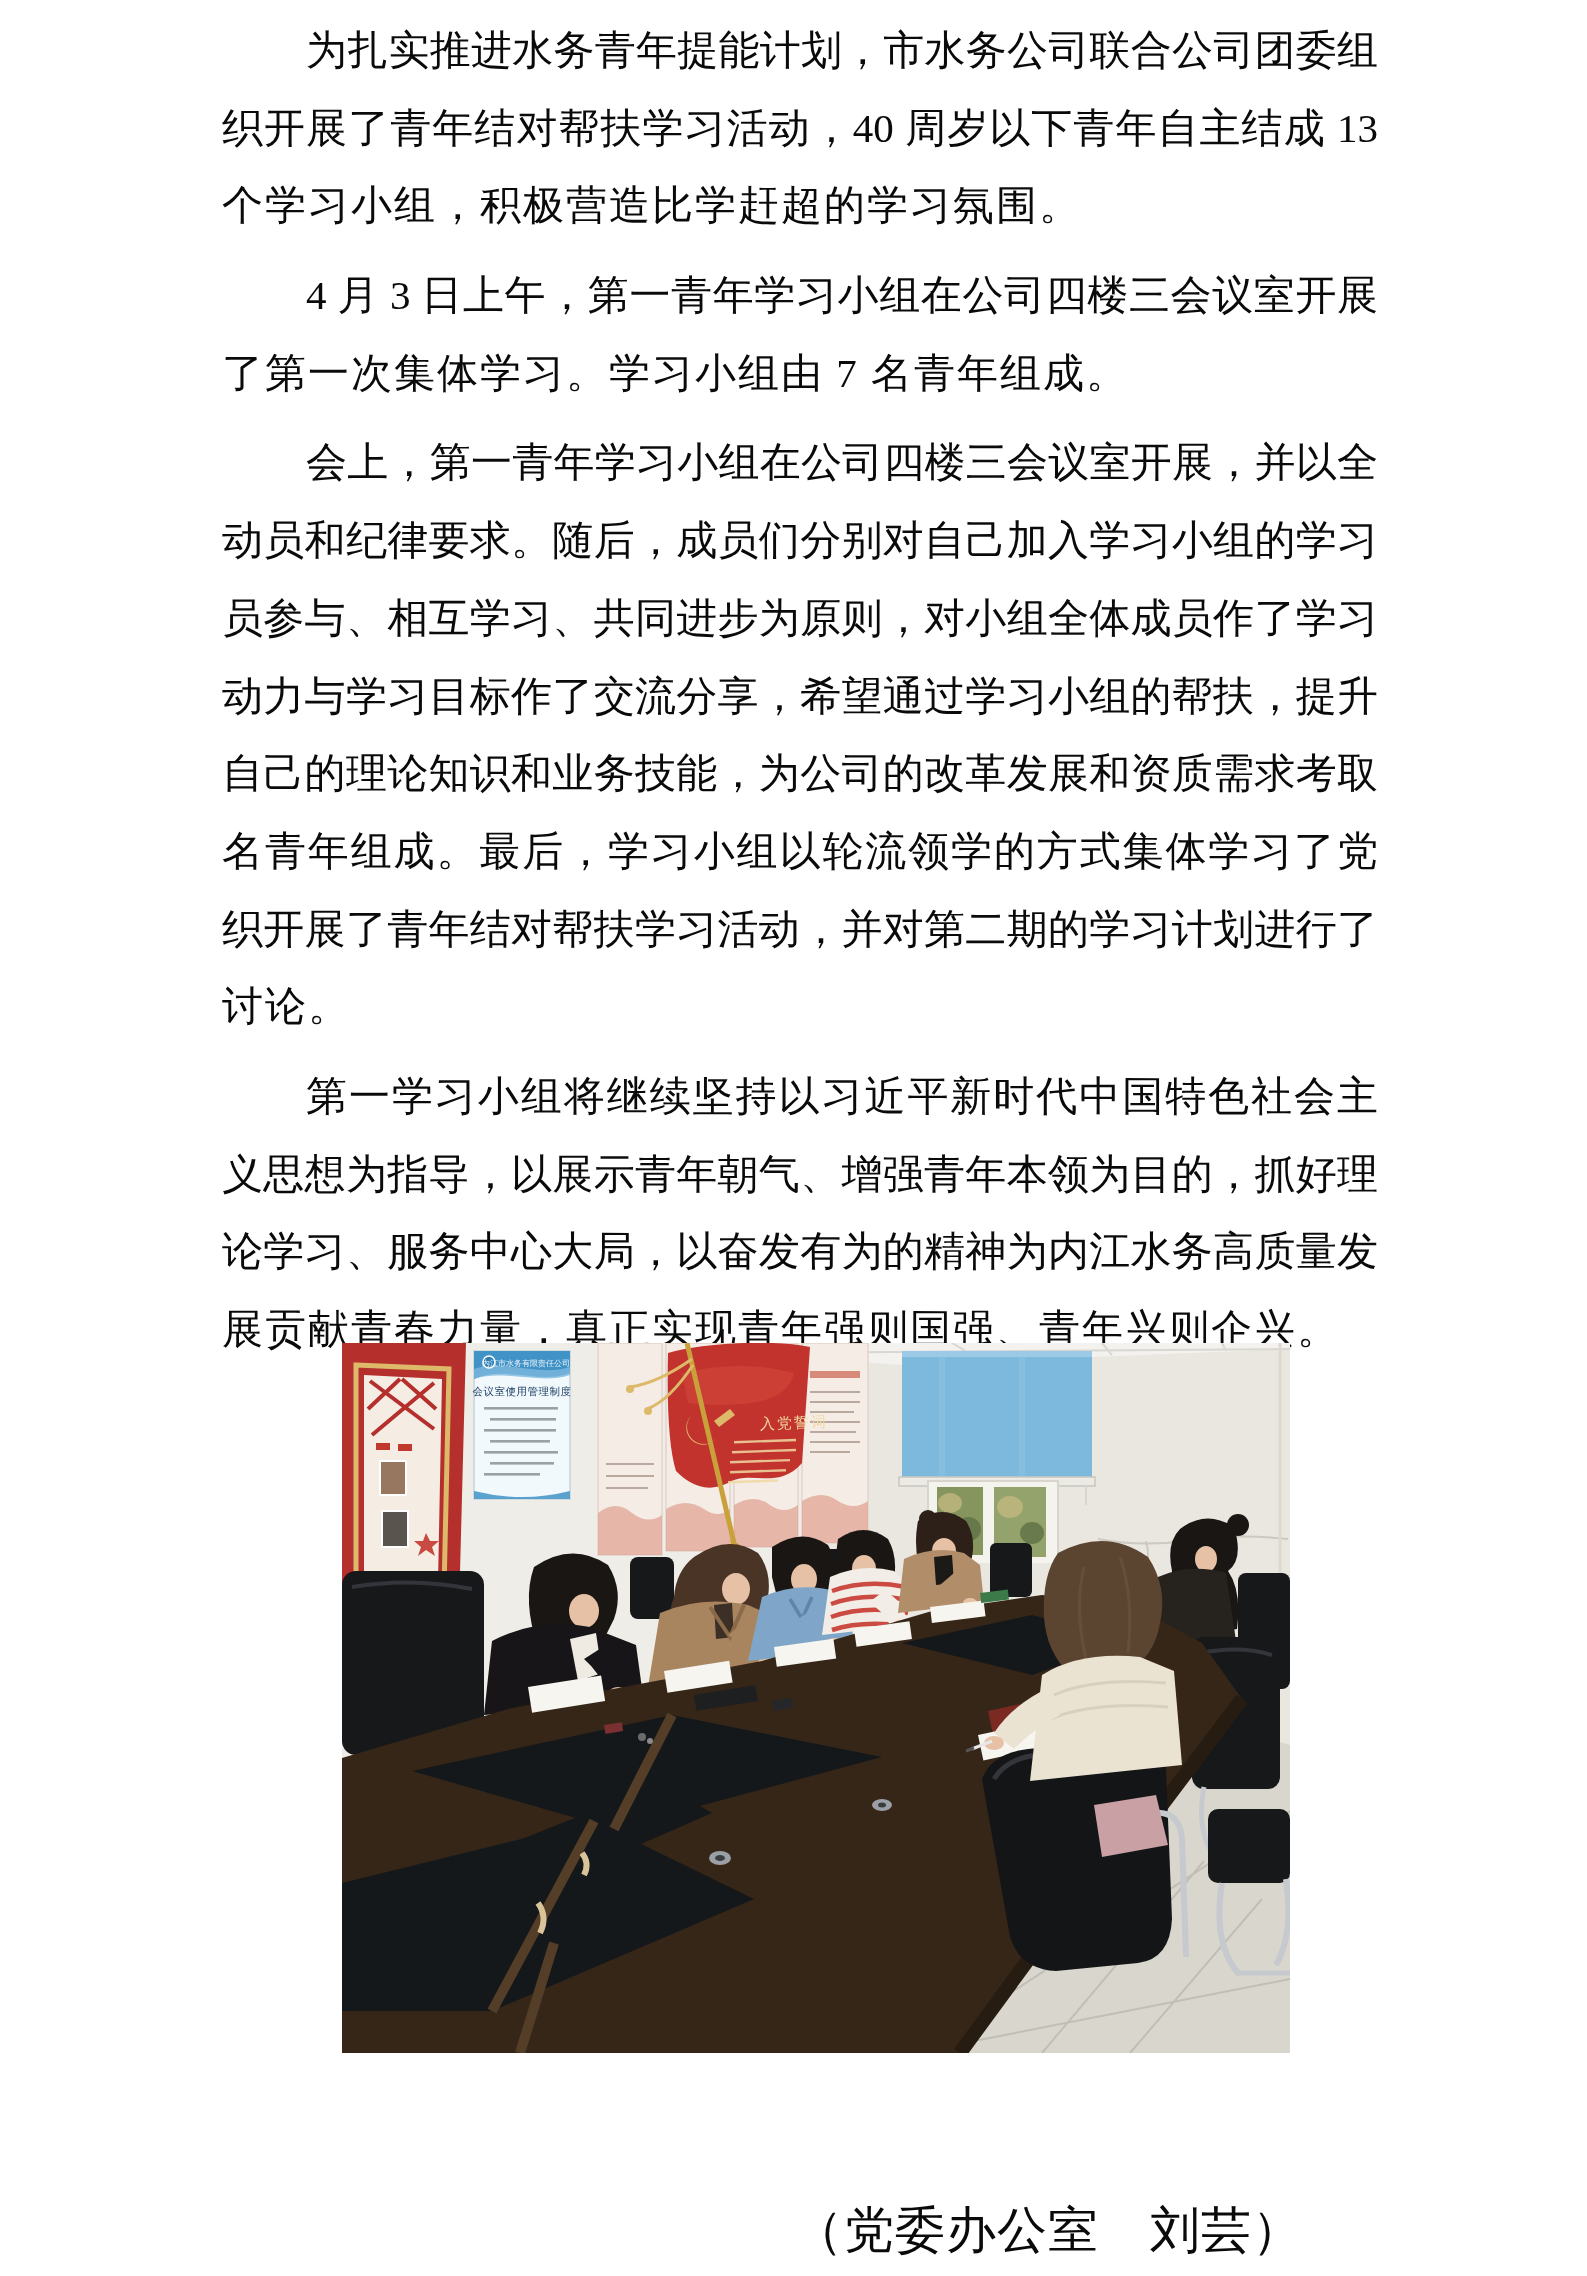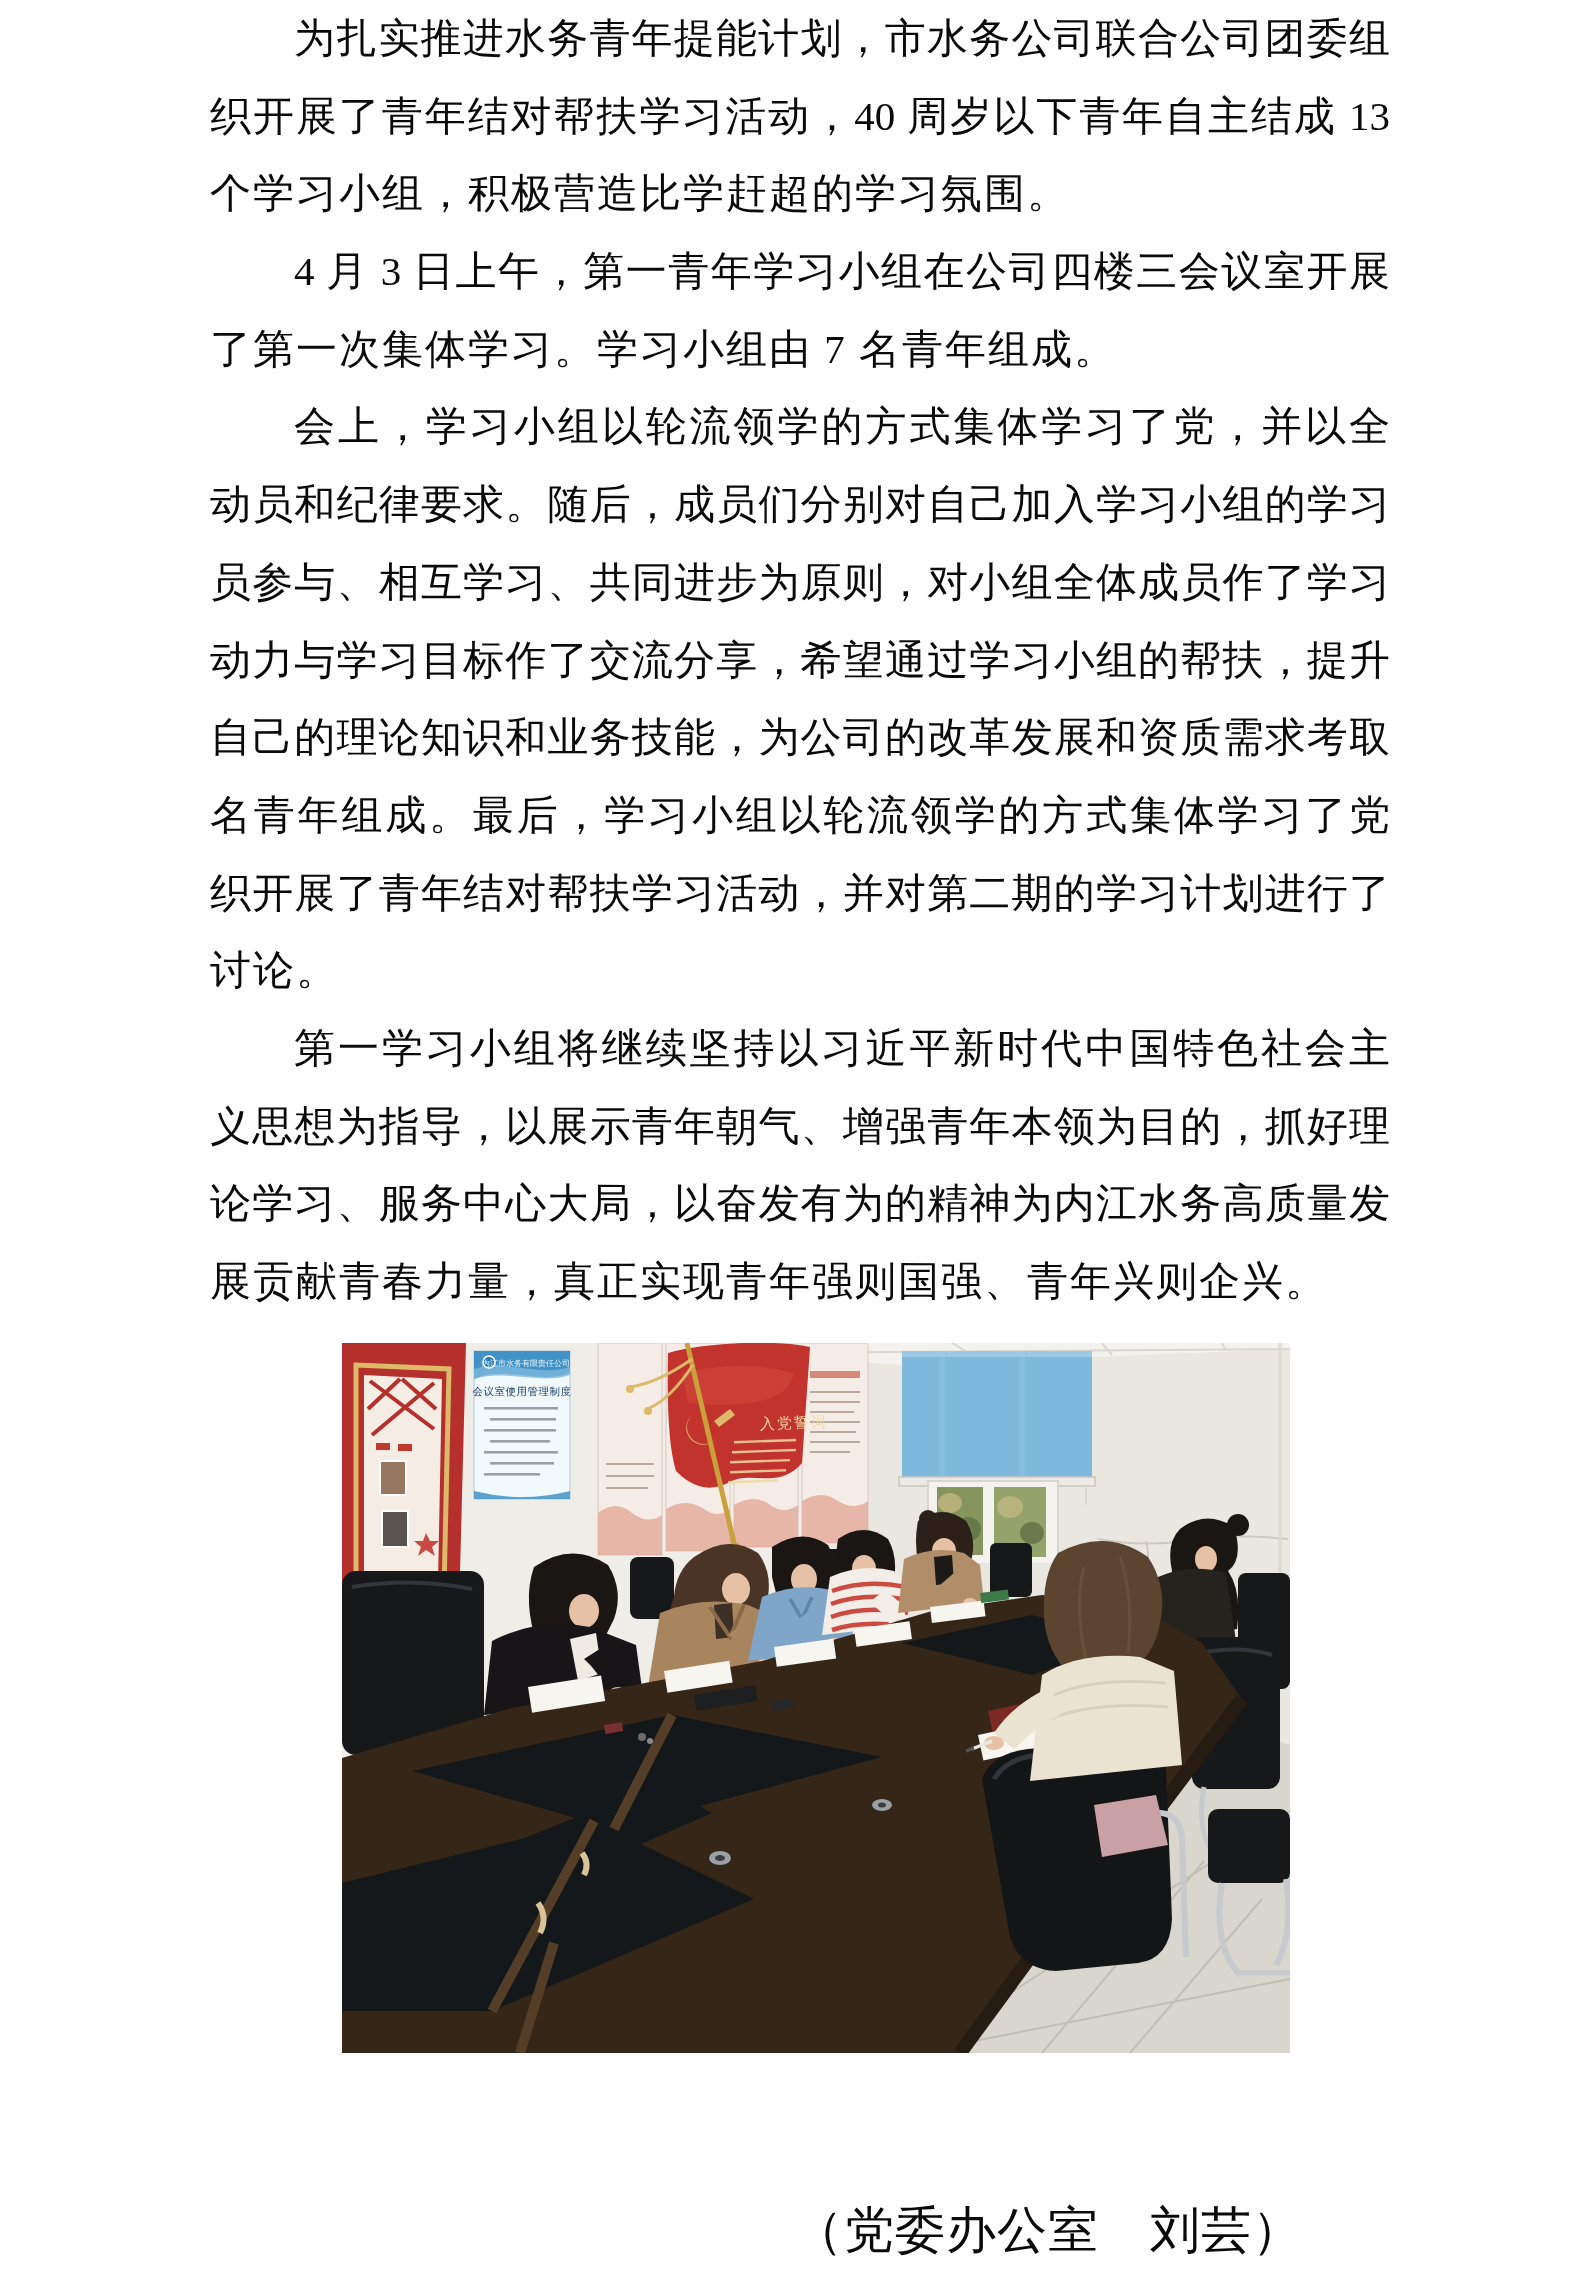--- a/index.html
+++ b/index.html
@@ -2,21 +2,21 @@
 <html style="--wall: #eae7e1; --wall_left: #efede7; --ceiling: #f3f2ee; --ceiling_line: #d3d0c9; --blind: #7cb9dd; --blind_top: #9ccae6; --blind_bar: #eceae4; --window_frame: #f4f3ee; --foliage: #86955e; --foliage_dark: #5f7046; --foliage_light: #c2b87f; --display_red: #b5302c; --gold: #c9a13b; --gold_light: #ddb96a; --flag_red: #c2332e; --flag_hi: #d4483d; --panel: #f5ece6; --panel_art: #dfa08e; --poster_blue: #4193c7; --poster_bg: #f2f9fd; --table: #352618; --table_edge: #271c11; --table_inset: #15181a; --divider: #553e28; --worn: #d9c49a; --chair: #17181a; --chair_hi: #33353b; --chrome: #c6c9ce; --floor: #d9d6ce; --tile: #c1beb6; --skin: #e6c1a5; --paper: #f7f5ef; --hair_black: #1a1613; --hair_brown: #4a3426; --hair_light: #5b4531; --suit_black: #181519; --blazer_tan: #a9855f; --denim: #7fa6c9; --stripe_red: #cb4a42; --stripe_white: #f2eee7; --camel: #b18e69; --sweater: #eae3d2; --skirt: #c9a0a4; --notebook_red: #7a2a22; --green_book: #3c7a4a; --black_folder: #1d1f21;"><head>
 <meta charset="utf-8">
 <style>
   html,body{margin:0;padding:0;}
   body{
     width:1587px;height:2276px;position:relative;background:#ffffff;
     font-family:"Liberation Serif","DejaVu Serif",serif;color:#0a0a0a;
     overflow:hidden;
   }
   .textblock{position:absolute;left:210px;top:0;width:1180px;}
-  .para{margin:0;padding:0;}
+  .para{margin:12px;padding:0;}
   .ln{
     height:77.7px;line-height:77.7px;font-size:41px;white-space:nowrap;
     text-align:justify;text-align-last:justify;letter-spacing:0px;color:#0a0a0a;
   }
   .ln.first{text-indent:84px;}
   .ln.end{text-align-last:left;letter-spacing:2px;}
   .attribution{
     position:absolute;top:2202px;right:284px;font-size:50px;line-height:56px;
     letter-spacing:1px;color:#0a0a0a;white-space:nowrap;
   }
@@ -33,21 +33,21 @@
   <div class="para">
     <div class="ln first">为扎实推进水务青年提能计划，市水务公司联合公司团委组</div>
     <div class="ln">织开展了青年结对帮扶学习活动，40 周岁以下青年自主结成 13</div>
     <div class="ln end">个学习小组，积极营造比学赶超的学习氛围。</div>
   </div>
   <div class="para">
     <div class="ln first">4 月 3 日上午，第一青年学习小组在公司四楼三会议室开展</div>
     <div class="ln end">了第一次集体学习。学习小组由 7 名青年组成。</div>
   </div>
   <div class="para">
-    <div class="ln first">会上，学习小组以轮流领学的方式集体学习了党，并以全</div>
+    <div class="ln first">会上，第一青年学习小组在公司四楼三会议室开展，并以全</div>
     <div class="ln">动员和纪律要求。随后，成员们分别对自己加入学习小组的学习</div>
     <div class="ln">员参与、相互学习、共同进步为原则，对小组全体成员作了学习</div>
     <div class="ln">动力与学习目标作了交流分享，希望通过学习小组的帮扶，提升</div>
     <div class="ln">自己的理论知识和业务技能，为公司的改革发展和资质需求考取</div>
     <div class="ln">名青年组成。最后，学习小组以轮流领学的方式集体学习了党</div>
     <div class="ln">织开展了青年结对帮扶学习活动，并对第二期的学习计划进行了</div>
     <div class="ln end">讨论。</div>
   </div>
   <div class="para">
     <div class="ln first">第一学习小组将继续坚持以习近平新时代中国特色社会主</div>

